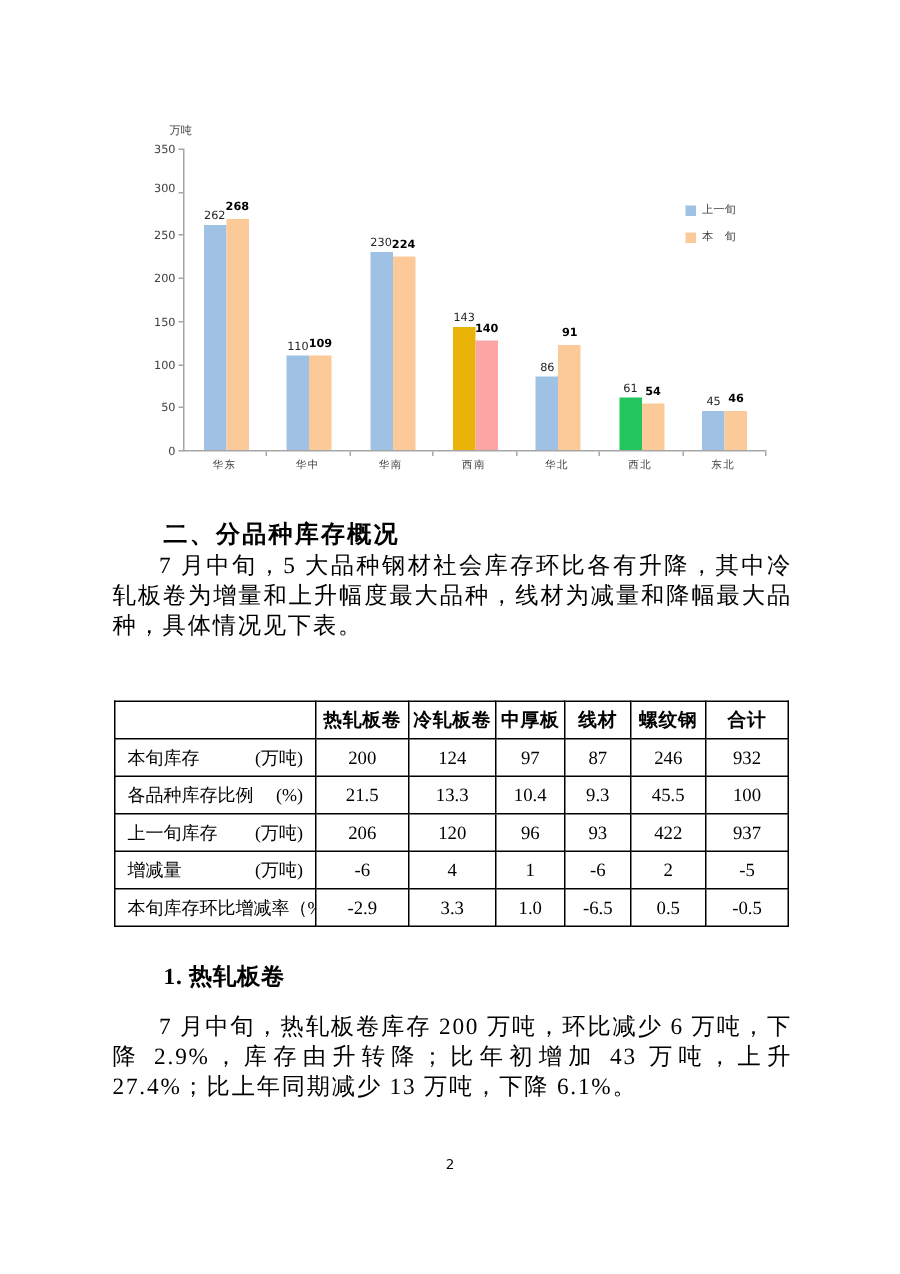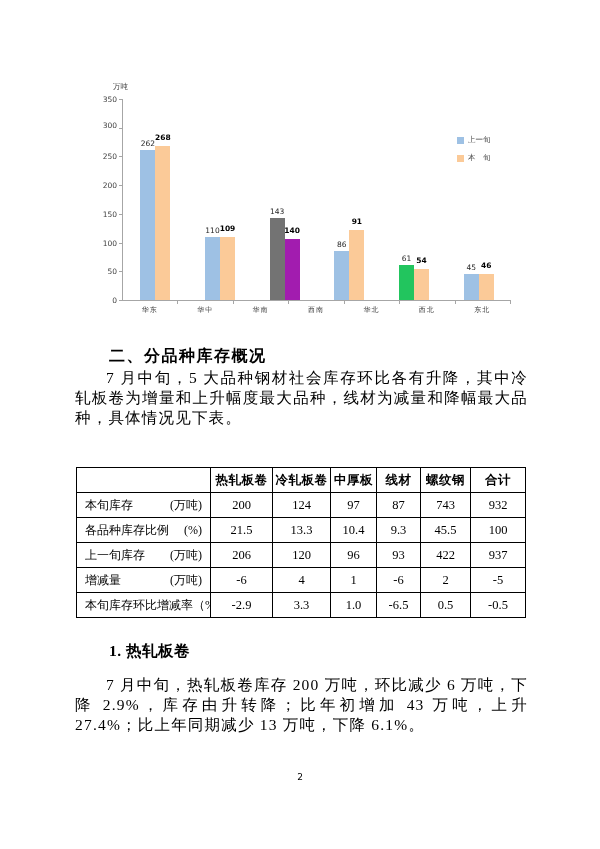--- a/index.html
+++ b/index.html
@@ -70,24 +70,32 @@
         </div>
         <div class="bar-group">
           <div class="bar s0" style="height: 63.2px; background: rgb(158, 193, 228);">
             <span class="val">110</span>
           </div>
           <div class="bar s1" style="height: 62.6px; background: rgb(251, 202, 152);">
             <span class="val">109</span>
           </div>
         </div>
         <div class="bar-group">
-          <div class="bar s0" style="height: 82.1px; background: #737373;">
+          <div class="bar s0" style="height: 132.1px; background: rgb(158, 193, 228);">
+            <span class="val">230</span>
+          </div>
+          <div class="bar s1" style="height: 128.6px; background: rgb(251, 202, 152);">
+            <span class="val">224</span>
+          </div>
+        </div>
+        <div class="bar-group">
+          <div class="bar s0" style="height: 82.1px; background: #eab308;">
             <span class="val">143</span>
           </div>
-          <div class="bar s1" style="height: 61px; background: #a21caf;">
+          <div class="bar s1" style="height: 73px; background: #fca5a5;">
             <span class="val">140</span>
           </div>
         </div>
         <div class="bar-group">
           <div class="bar s0" style="height: 49.4px; background: rgb(158, 193, 228);">
             <span class="val">86</span>
           </div>
           <div class="bar s1" style="height: 70px; background: rgb(251, 202, 152);">
             <span class="val">91</span>
           </div>
@@ -182,21 +190,21 @@
           <td class="lbl">
             <div class="lblwrap">
               <span>本旬库存</span>
               <span>(万吨)</span>
             </div>
           </td>
           <td>200</td>
           <td>124</td>
           <td>97</td>
           <td>87</td>
-          <td>743</td>
+          <td>246</td>
           <td>932</td>
         </tr>
         <tr>
           <td class="lbl">
             <div class="lblwrap">
               <span>各品种库存比例</span>
               <span>(%)</span>
             </div>
           </td>
           <td>21.5</td>

